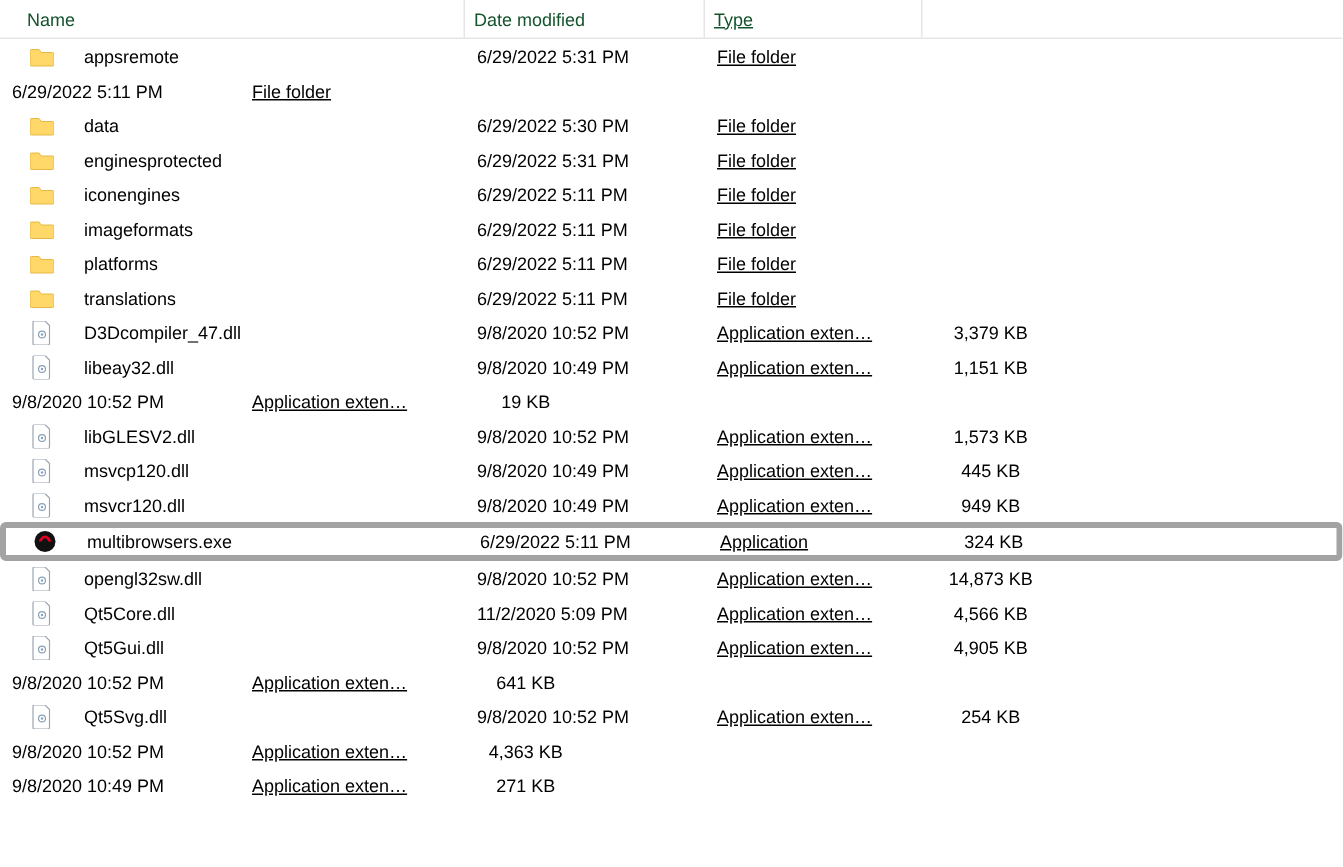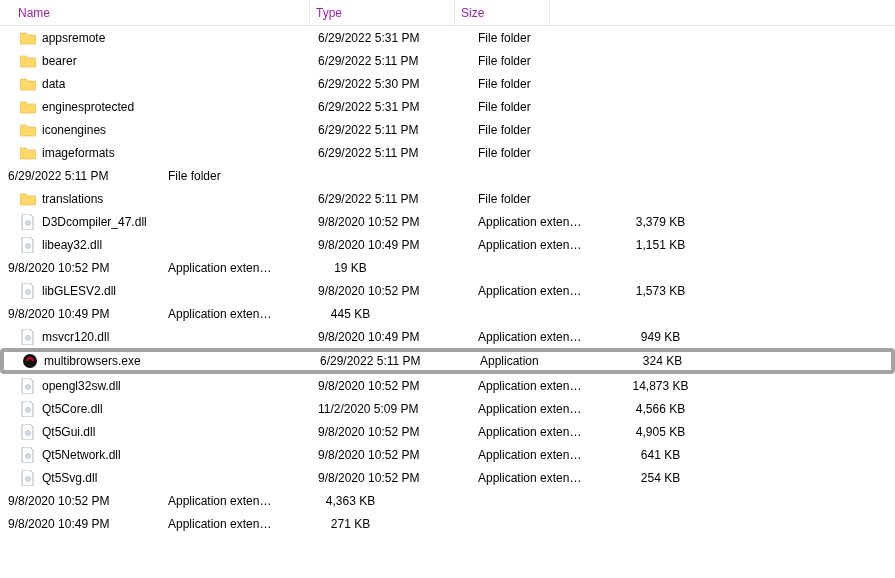--- a/index.html
+++ b/index.html
@@ -9,47 +9,47 @@
     font-size: 12px;
     color: #000;
     background: #fff;
     width: 895px;
   }
   .header {
     display: flex;
     border-bottom: 1px solid #e5e5e5;
     height: 26px;
     align-items: center;
-    color: #a21caf;
+    color: #14532d;
     user-select: none;
   }
   .col-name   { width: 310px; padding-left: 18px; }
   .col-date   { width: 160px; padding-left: 6px; }
-  .col-type   { width: 145px; padding-left: 6px; }
+  .col-type   { width: 145px; padding-left: 6px; text-decoration: underline; }
   .col-size   { width: 95px;  text-align: right; padding-right: 8px; }
   .header .col {
     height: 100%;
     display: flex;
     align-items: center;
     border-right: 1px solid #e5e5e5;
   }
   .header .col-size { justify-content: flex-start; text-align:left; padding-left:6px; }
   .rows { }
   .row {
     display: flex;
     align-items: center;
     height: 23px;
     border: 2px solid transparent;
   }
   .row.highlighted {
     border: 4px solid #a3a3a3;
     border-radius: 4px;
     height: 26px;
   }
-  .row .col-name { display:flex; align-items:center; gap:6px; padding-left:18px; }
+  .row .col-name { display:flex; align-items:center; gap:20px; padding-left:18px; }
   .row .col-size { text-align:center; padding-right:8px; }
   .icon {
     width: 16px; height: 16px; flex-shrink:0;
     display:inline-flex; align-items:center; justify-content:center;
   }
   
   .icon-folder svg { width:16px; height:14px; }
   
   .icon-file svg { width:14px; height:16px; }
   .icon-exe {
@@ -65,51 +65,43 @@
   }
   .cell-text { white-space:nowrap; overflow:hidden; text-overflow:ellipsis; }
 </style>
 </head>
 <body>
 
 <div class="header">
   <div class="col col-name">
       <span>Name</span>
     </div>
+  <div class="col col-date">
+      <span>Date modified</span>
+    </div>
   <div class="col col-type">
       <span>Type</span>
-    </div>
-  <div class="col col-size">
-      <span>Size</span>
     </div>
 </div>
 
 <div class="rows" id="rows">
     <div class="row">
       <div class="col-name">
   <span class="icon icon-folder">
     <svg viewBox="0 0 16 14">
             <path d="M1 2h5l1.5 2H15a1 1 0 0 1 1 1v7a1 1 0 0 1-1 1H1a1 1 0 0 1-1-1V3a1 1 0 0 1 1-1z" fill="#ffd869" stroke="#e3b33a" stroke-width="0.6"></path>
           </svg>
   </span>
 <span class="cell-text">appsremote</span>
       </div>
       <div class="col-date cell-text">6/29/2022 5:31 PM</div>
       <div class="col-type cell-text">File folder</div>
       <div class="col-size cell-text"></div>
     </div>
     <div class="row">
-      <div class="col-name">
-  <span class="icon icon-folder">
-    <svg viewBox="0 0 16 14">
-            <path d="M1 2h5l1.5 2H15a1 1 0 0 1 1 1v7a1 1 0 0 1-1 1H1a1 1 0 0 1-1-1V3a1 1 0 0 1 1-1z" fill="#ffd869" stroke="#e3b33a" stroke-width="0.6"></path>
-          </svg>
-  </span>
-<span class="cell-text">bearer</span>
-      </div>
       <div class="col-date cell-text">6/29/2022 5:11 PM</div>
       <div class="col-type cell-text">File folder</div>
       <div class="col-size cell-text"></div>
     </div>
     <div class="row">
       <div class="col-name">
   <span class="icon icon-folder">
     <svg viewBox="0 0 16 14">
             <path d="M1 2h5l1.5 2H15a1 1 0 0 1 1 1v7a1 1 0 0 1-1 1H1a1 1 0 0 1-1-1V3a1 1 0 0 1 1-1z" fill="#ffd869" stroke="#e3b33a" stroke-width="0.6"></path>
           </svg>
@@ -153,20 +145,28 @@
             <path d="M1 2h5l1.5 2H15a1 1 0 0 1 1 1v7a1 1 0 0 1-1 1H1a1 1 0 0 1-1-1V3a1 1 0 0 1 1-1z" fill="#ffd869" stroke="#e3b33a" stroke-width="0.6"></path>
           </svg>
   </span>
 <span class="cell-text">imageformats</span>
       </div>
       <div class="col-date cell-text">6/29/2022 5:11 PM</div>
       <div class="col-type cell-text">File folder</div>
       <div class="col-size cell-text"></div>
     </div>
     <div class="row">
+      <div class="col-name">
+  <span class="icon icon-folder">
+    <svg viewBox="0 0 16 14">
+            <path d="M1 2h5l1.5 2H15a1 1 0 0 1 1 1v7a1 1 0 0 1-1 1H1a1 1 0 0 1-1-1V3a1 1 0 0 1 1-1z" fill="#ffd869" stroke="#e3b33a" stroke-width="0.6"></path>
+          </svg>
+  </span>
+<span class="cell-text">platforms</span>
+      </div>
       <div class="col-date cell-text">6/29/2022 5:11 PM</div>
       <div class="col-type cell-text">File folder</div>
       <div class="col-size cell-text"></div>
     </div>
     <div class="row">
       <div class="col-name">
   <span class="icon icon-folder">
     <svg viewBox="0 0 16 14">
             <path d="M1 2h5l1.5 2H15a1 1 0 0 1 1 1v7a1 1 0 0 1-1 1H1a1 1 0 0 1-1-1V3a1 1 0 0 1 1-1z" fill="#ffd869" stroke="#e3b33a" stroke-width="0.6"></path>
           </svg>
@@ -221,20 +221,30 @@
             <circle cx="7" cy="9" r="0.8" fill="#8aa0b6"></circle>
           </svg>
   </span>
 <span class="cell-text">libGLESV2.dll</span>
       </div>
       <div class="col-date cell-text">9/8/2020 10:52 PM</div>
       <div class="col-type cell-text">Application exten…</div>
       <div class="col-size cell-text">1,573 KB</div>
     </div>
     <div class="row">
+      <div class="col-name">
+  <span class="icon icon-file">
+    <svg viewBox="0 0 14 16">
+            <path d="M2 0h7l3 3v12a1 1 0 0 1-1 1H2a1 1 0 0 1-1-1V1a1 1 0 0 1 1-1z" fill="#fff" stroke="#9aa5b1" stroke-width="0.8"></path>
+            <circle cx="7" cy="9" r="2.3" fill="none" stroke="#8aa0b6" stroke-width="0.8"></circle>
+            <circle cx="7" cy="9" r="0.8" fill="#8aa0b6"></circle>
+          </svg>
+  </span>
+<span class="cell-text">msvcp120.dll</span>
+      </div>
       <div class="col-date cell-text">9/8/2020 10:49 PM</div>
       <div class="col-type cell-text">Application exten…</div>
       <div class="col-size cell-text">445 KB</div>
     </div>
     <div class="row">
       <div class="col-name">
   <span class="icon icon-file">
     <svg viewBox="0 0 14 16">
             <path d="M2 0h7l3 3v12a1 1 0 0 1-1 1H2a1 1 0 0 1-1-1V1a1 1 0 0 1 1-1z" fill="#fff" stroke="#9aa5b1" stroke-width="0.8"></path>
             <circle cx="7" cy="9" r="2.3" fill="none" stroke="#8aa0b6" stroke-width="0.8"></circle>
@@ -297,30 +307,20 @@
             <circle cx="7" cy="9" r="0.8" fill="#8aa0b6"></circle>
           </svg>
   </span>
 <span class="cell-text">Qt5Gui.dll</span>
       </div>
       <div class="col-date cell-text">9/8/2020 10:52 PM</div>
       <div class="col-type cell-text">Application exten…</div>
       <div class="col-size cell-text">4,905 KB</div>
     </div>
     <div class="row">
-      <div class="col-name">
-  <span class="icon icon-file">
-    <svg viewBox="0 0 14 16">
-            <path d="M2 0h7l3 3v12a1 1 0 0 1-1 1H2a1 1 0 0 1-1-1V1a1 1 0 0 1 1-1z" fill="#fff" stroke="#9aa5b1" stroke-width="0.8"></path>
-            <circle cx="7" cy="9" r="2.3" fill="none" stroke="#8aa0b6" stroke-width="0.8"></circle>
-            <circle cx="7" cy="9" r="0.8" fill="#8aa0b6"></circle>
-          </svg>
-  </span>
-<span class="cell-text">Qt5Network.dll</span>
-      </div>
       <div class="col-date cell-text">9/8/2020 10:52 PM</div>
       <div class="col-type cell-text">Application exten…</div>
       <div class="col-size cell-text">641 KB</div>
     </div>
     <div class="row">
       <div class="col-name">
   <span class="icon icon-file">
     <svg viewBox="0 0 14 16">
             <path d="M2 0h7l3 3v12a1 1 0 0 1-1 1H2a1 1 0 0 1-1-1V1a1 1 0 0 1 1-1z" fill="#fff" stroke="#9aa5b1" stroke-width="0.8"></path>
             <circle cx="7" cy="9" r="2.3" fill="none" stroke="#8aa0b6" stroke-width="0.8"></circle>

